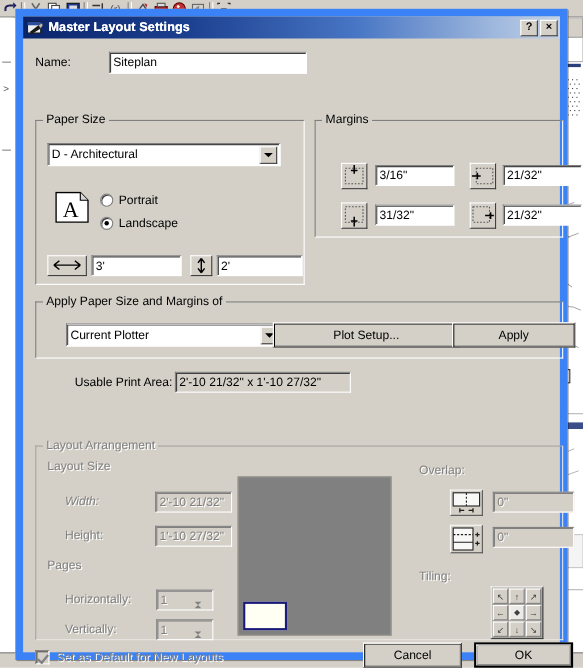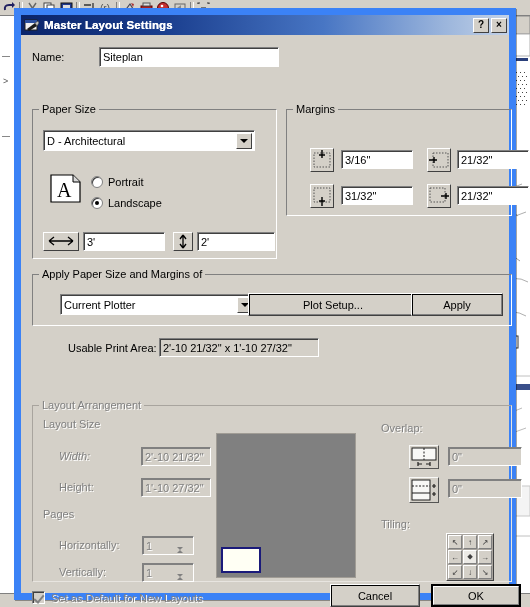--- a/index.html
+++ b/index.html
@@ -498,21 +498,21 @@
     </fieldset>
 
     <div class="field combo" style="position:absolute;left:22px;top:259px;width:196px;height:21px;margin-left:17px;">
       <span>Current Plotter</span>
       <span class="arrow">
           <i></i>
         </span>
     </div>
 
     <div class="btn" style="position:absolute;left:227px;top:258px;width:170px;height:23px;">Plot Setup...</div>
-    <div class="btn" style="position:absolute;left:390px;top:258px;width:92px;height:23px;">Apply</div>
+    <div class="btn" style="position:absolute;left:390px;top:258px;width:112px;height:23px;">Apply</div>
 
     <div class="lbl" style="position:absolute;left:11px;top:307px;padding-left:36px;">Usable Print Area:</div>
     <div class="field ro" style="position:absolute;left:138px;top:303px;width:160px;height:19px;">2'-10 21/32" x 1'-10 27/32"</div>
 
 
     <fieldset class="grp dis" style="left:11px;top:364px;width:480px;height:183px;">
       <legend>Layout Arrangement</legend>
     </fieldset>
 
     <div class="lbl dis" style="position:absolute;left:22px;top:383px;">Layout Size</div>

